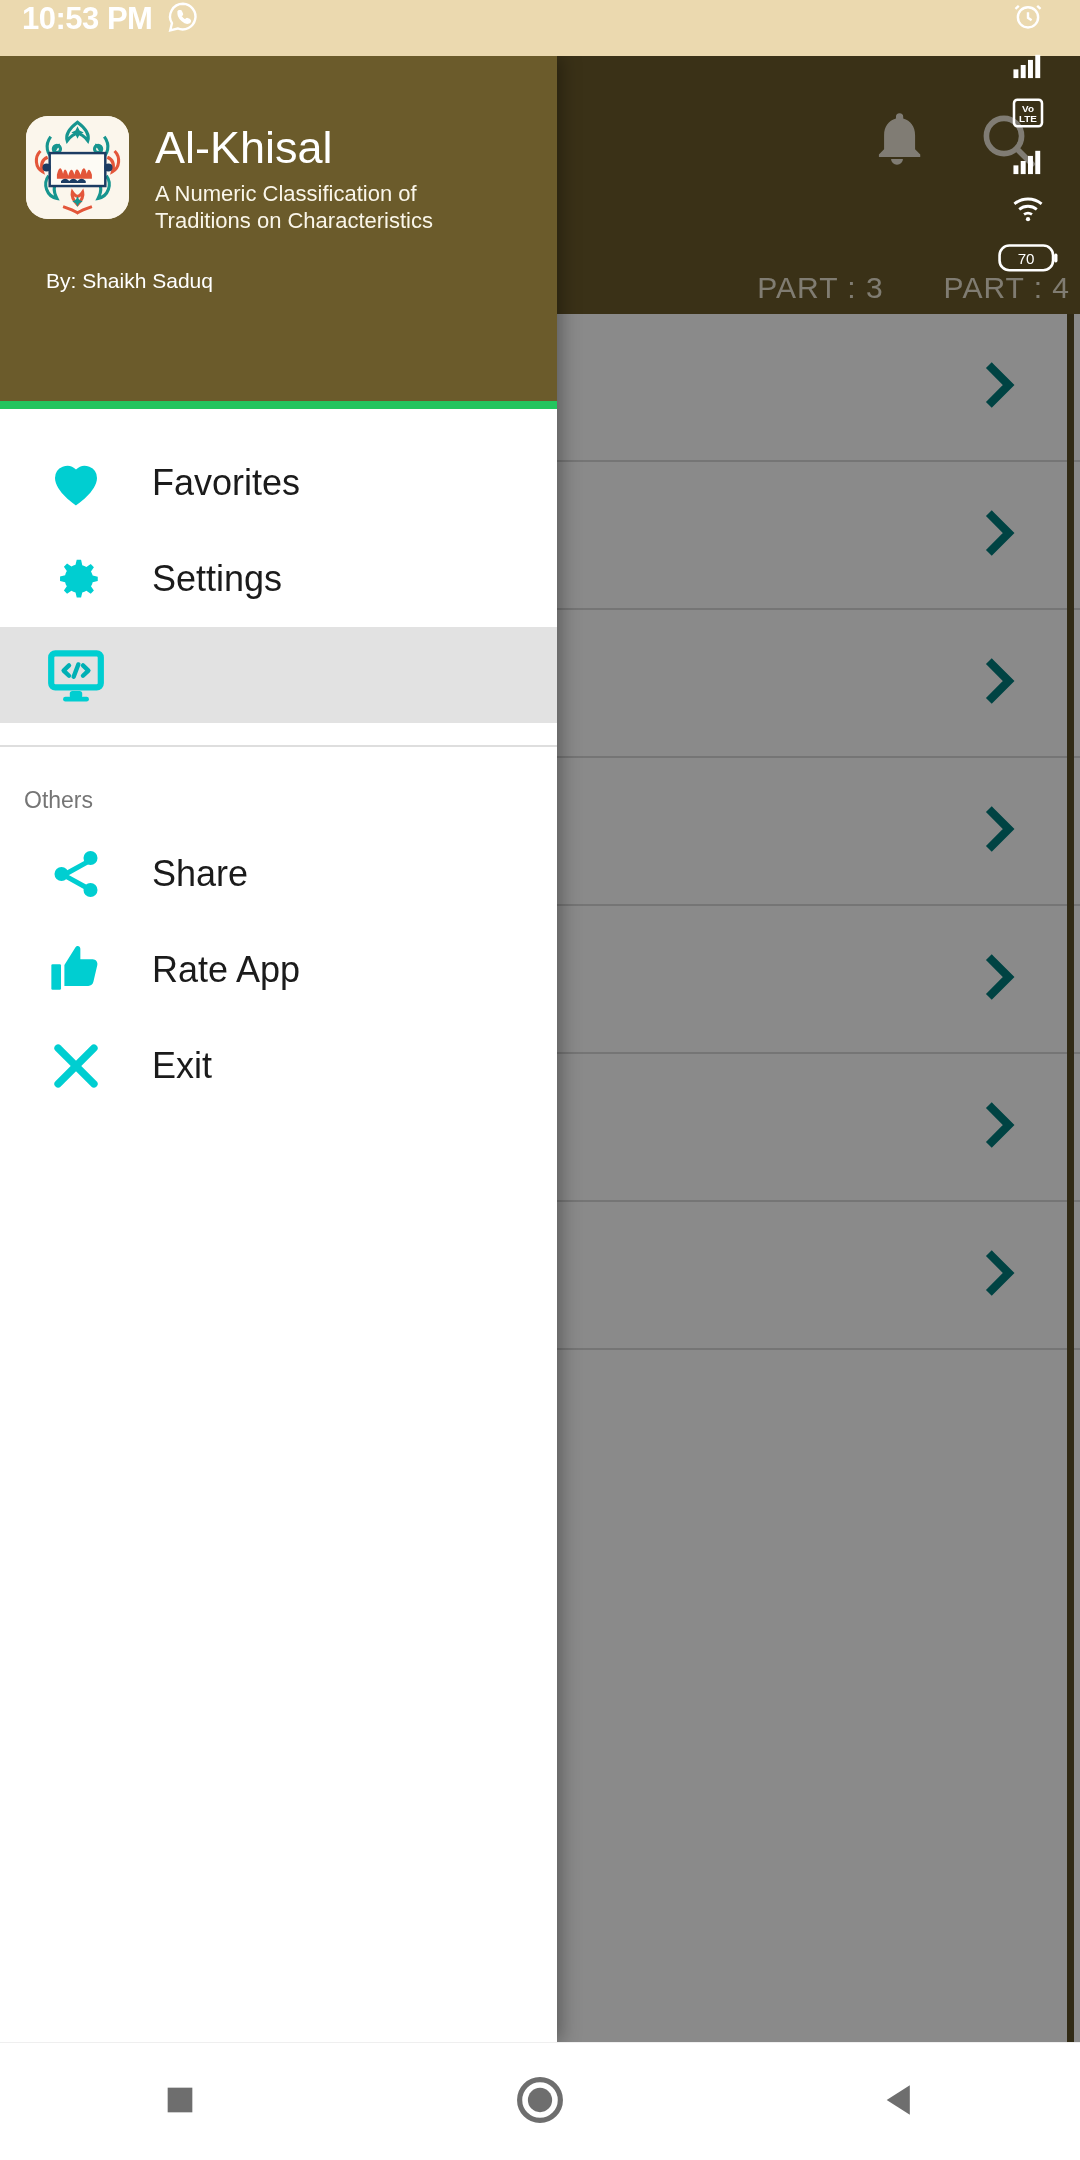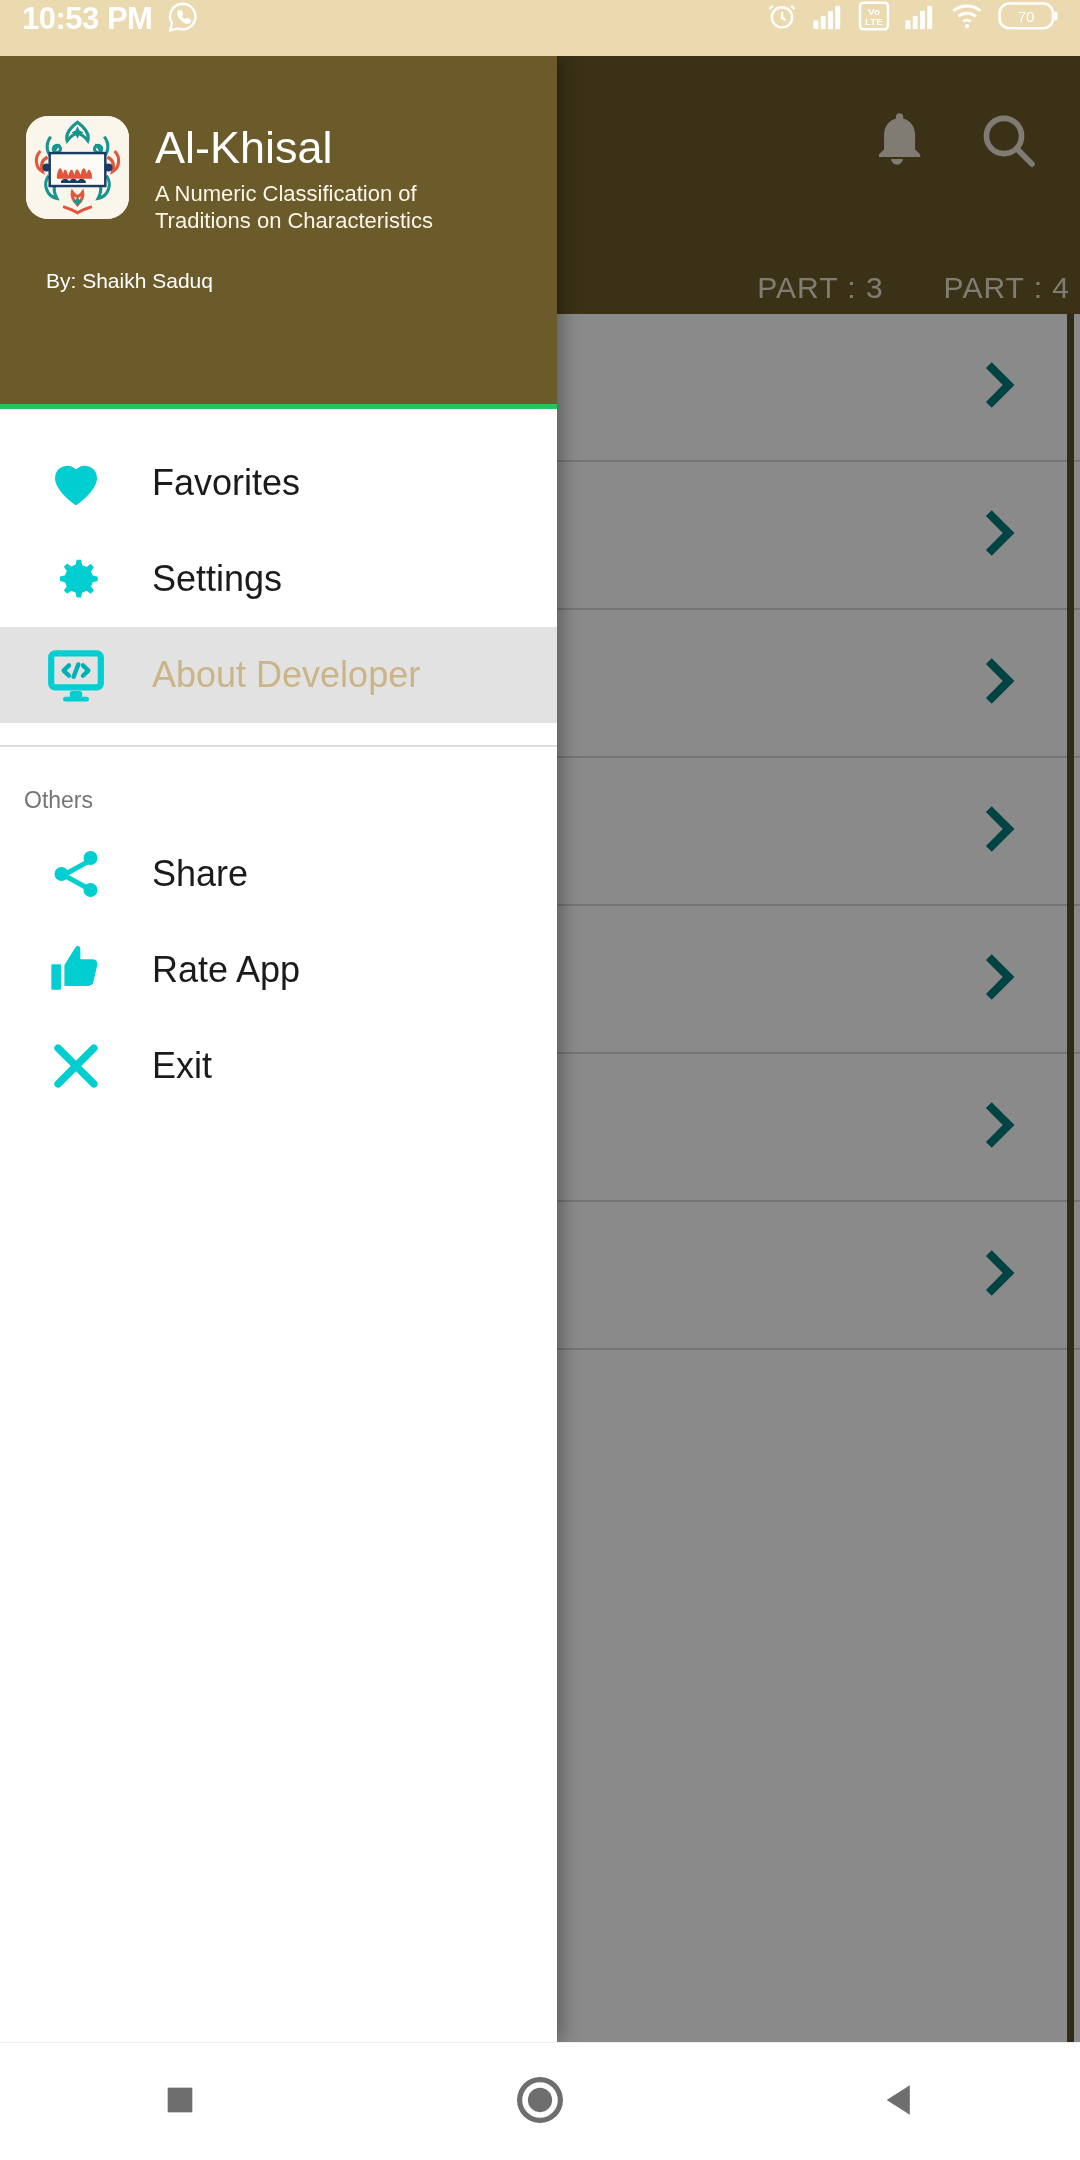--- a/index.html
+++ b/index.html
@@ -9,21 +9,21 @@
   #screen { position:relative; width:1080px; height:2160px; overflow:hidden; background:#fff; }
 
   
   #statusbar{
     position:absolute; left:0; top:0; width:1080px; height:56px;
     background:#EBD9AF; display:flex; align-items:flex-start;
     padding:0 22px; z-index:60;
   }
   #sb-left{ display:flex; align-items:center; gap:14px; }
   #sb-clock{ color:#ffffff; font-size:31px; font-weight:bold; letter-spacing:-0.5px; }
-  #sb-right{ margin-left:auto; display:flex; align-items:center; gap:14px; }
+  #sb-right{ margin-left:auto; display:flex; align-items:center; gap:14px;flex-direction:column; }
   .sb-ico{ display:block; }
 
   
   #app-bg{ position:absolute; inset:56px 0 0 0; background:#ffffff; z-index:5; }
 
   #app-toolbar{
     position:absolute; left:0; top:0; width:1080px; height:205px;
     background:#6B5B2B; display:flex; align-items:flex-start;
     justify-content:flex-end; padding:52px 40px 0 0; gap:48px;
   }
@@ -57,21 +57,21 @@
 
   
   #drawer{
     position:absolute; left:0; top:56px; width:557px; bottom:118px;
     background:#ffffff; z-index:40; overflow:hidden;
     box-shadow:4px 0 18px rgba(0,0,0,0.35);
   }
 
   #drawer-header{
     position:relative; width:100%; height:353px; background:#6B5B2B;
-    padding:60px 26px 0 26px; border-bottom:5px solid #22c55e;
+    padding:60px 26px 0 26px; border-bottom:8px solid #22c55e;
   }
   #dh-top{ display:flex; align-items:flex-start; gap:26px; }
   #app-icon{
     width:103px; height:103px; flex:0 0 103px; border-radius:22px;
     background:#FBF6EC; overflow:hidden; position:relative;
   }
   #dh-titles{ padding-top:8px; }
   #dh-title{ color:#ffffff; font-size:45px; font-weight:normal; line-height:1.05; }
   #dh-sub{ color:#FAF6EA; font-size:22px; line-height:1.22; margin-top:10px;
            white-space:pre-line; }
@@ -261,21 +261,20 @@
             <rect x="2.4" y="3.6" width="19.2" height="13.2" rx="1.6" fill="none" stroke="#00CED1" stroke-width="2.4"></rect>
             <rect x="9.6" y="18.2" width="4.8" height="2.8" rx="1" fill="#00CED1"></rect>
             <rect x="7" y="20.4" width="10" height="1.9" rx="0.9" fill="#00CED1"></rect>
             <g fill="none" stroke="#00B0B5" stroke-width="1.7" stroke-linecap="round" stroke-linejoin="round">
               <polyline points="9.3,8.3 7.2,10.3 9.3,12.3"></polyline>
               <polyline points="14.7,8.3 16.8,10.3 14.7,12.3"></polyline>
               <line x1="12.9" y1="7.9" x2="11.1" y2="12.7"></line>
             </g>
           </svg>
         </span>
-        <span class="m-label">About Developer</span>
       </div>
 
       <div class="m-divider"></div>
 
       <div class="m-section">Others</div>
 
       <div class="m-item">
         <span class="m-ico">
           <svg width="58" height="58" viewBox="0 0 24 24" fill="#00CED1">
             <circle cx="18" cy="5.4" r="2.9"></circle>

